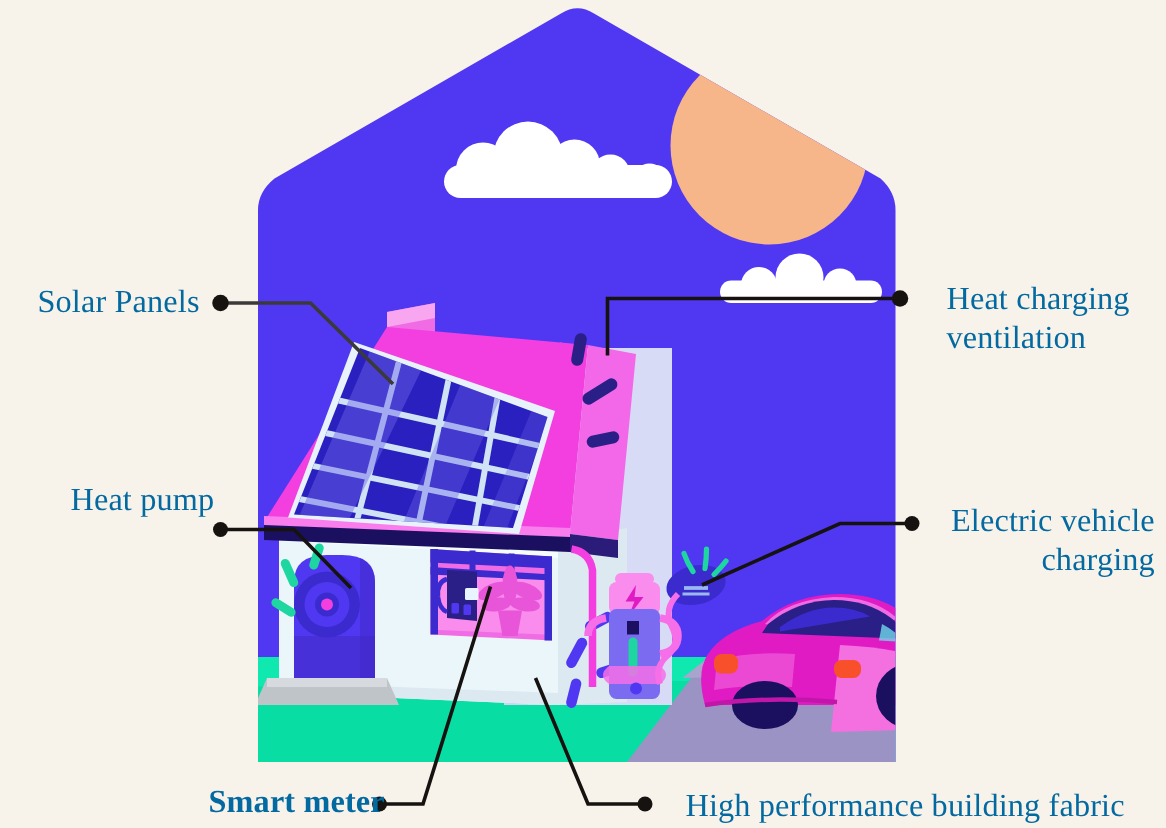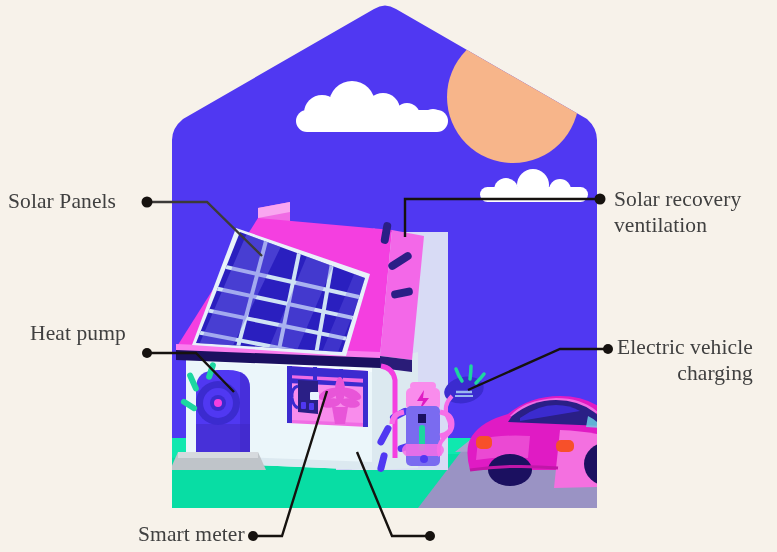--- a/index.html
+++ b/index.html
@@ -11,27 +11,28 @@
     position:relative;
   }
   #stage{position:absolute;inset:0;width:777px;height:552px;}
   svg.scene{position:absolute;left:0;top:0;width:777px;height:552px;display:block;}
 
   .callout-text{
     position:absolute;
     font-family:"Liberation Serif", serif;
     font-size:21.5px;
     line-height:26px;
-    color:#404040;
+    color:#0369a1;
     white-space:pre-line;
     letter-spacing:0.1px;
+    margin-left:17px;
   }
   #lbl-solar   { left:8px;  top:188px; }
   #lbl-heatpump{ left:30px; top:320px; }
-  #lbl-smart   { left:138px;top:521px; }
+  #lbl-smart   { left:122px;top:521px;font-weight:bold; }
   #lbl-hrv     { left:614px;top:186px; }
   #lbl-ev      { left:617px;top:334px;text-align:right; }
   #lbl-fabric  { left:440px;top:524px; }
 </style>
 </head>
 <body>
 
 <div id="stage">
 
   <svg class="scene" viewBox="0 0 777 552">
@@ -270,20 +271,21 @@
       </g>
     </g>
   </svg>
 
   <div class="callout-text" id="lbl-solar">Solar Panels</div>
 
   <div class="callout-text" id="lbl-heatpump">Heat pump</div>
 
   <div class="callout-text" id="lbl-smart">Smart meter</div>
 
-  <div class="callout-text" id="lbl-hrv">Solar recovery
+  <div class="callout-text" id="lbl-hrv">Heat charging
 ventilation</div>
 
   <div class="callout-text" id="lbl-ev">Electric vehicle
 charging</div>
 
+  <div class="callout-text" id="lbl-fabric">High performance building fabric</div>
 
 </div>
 
 </body></html>

